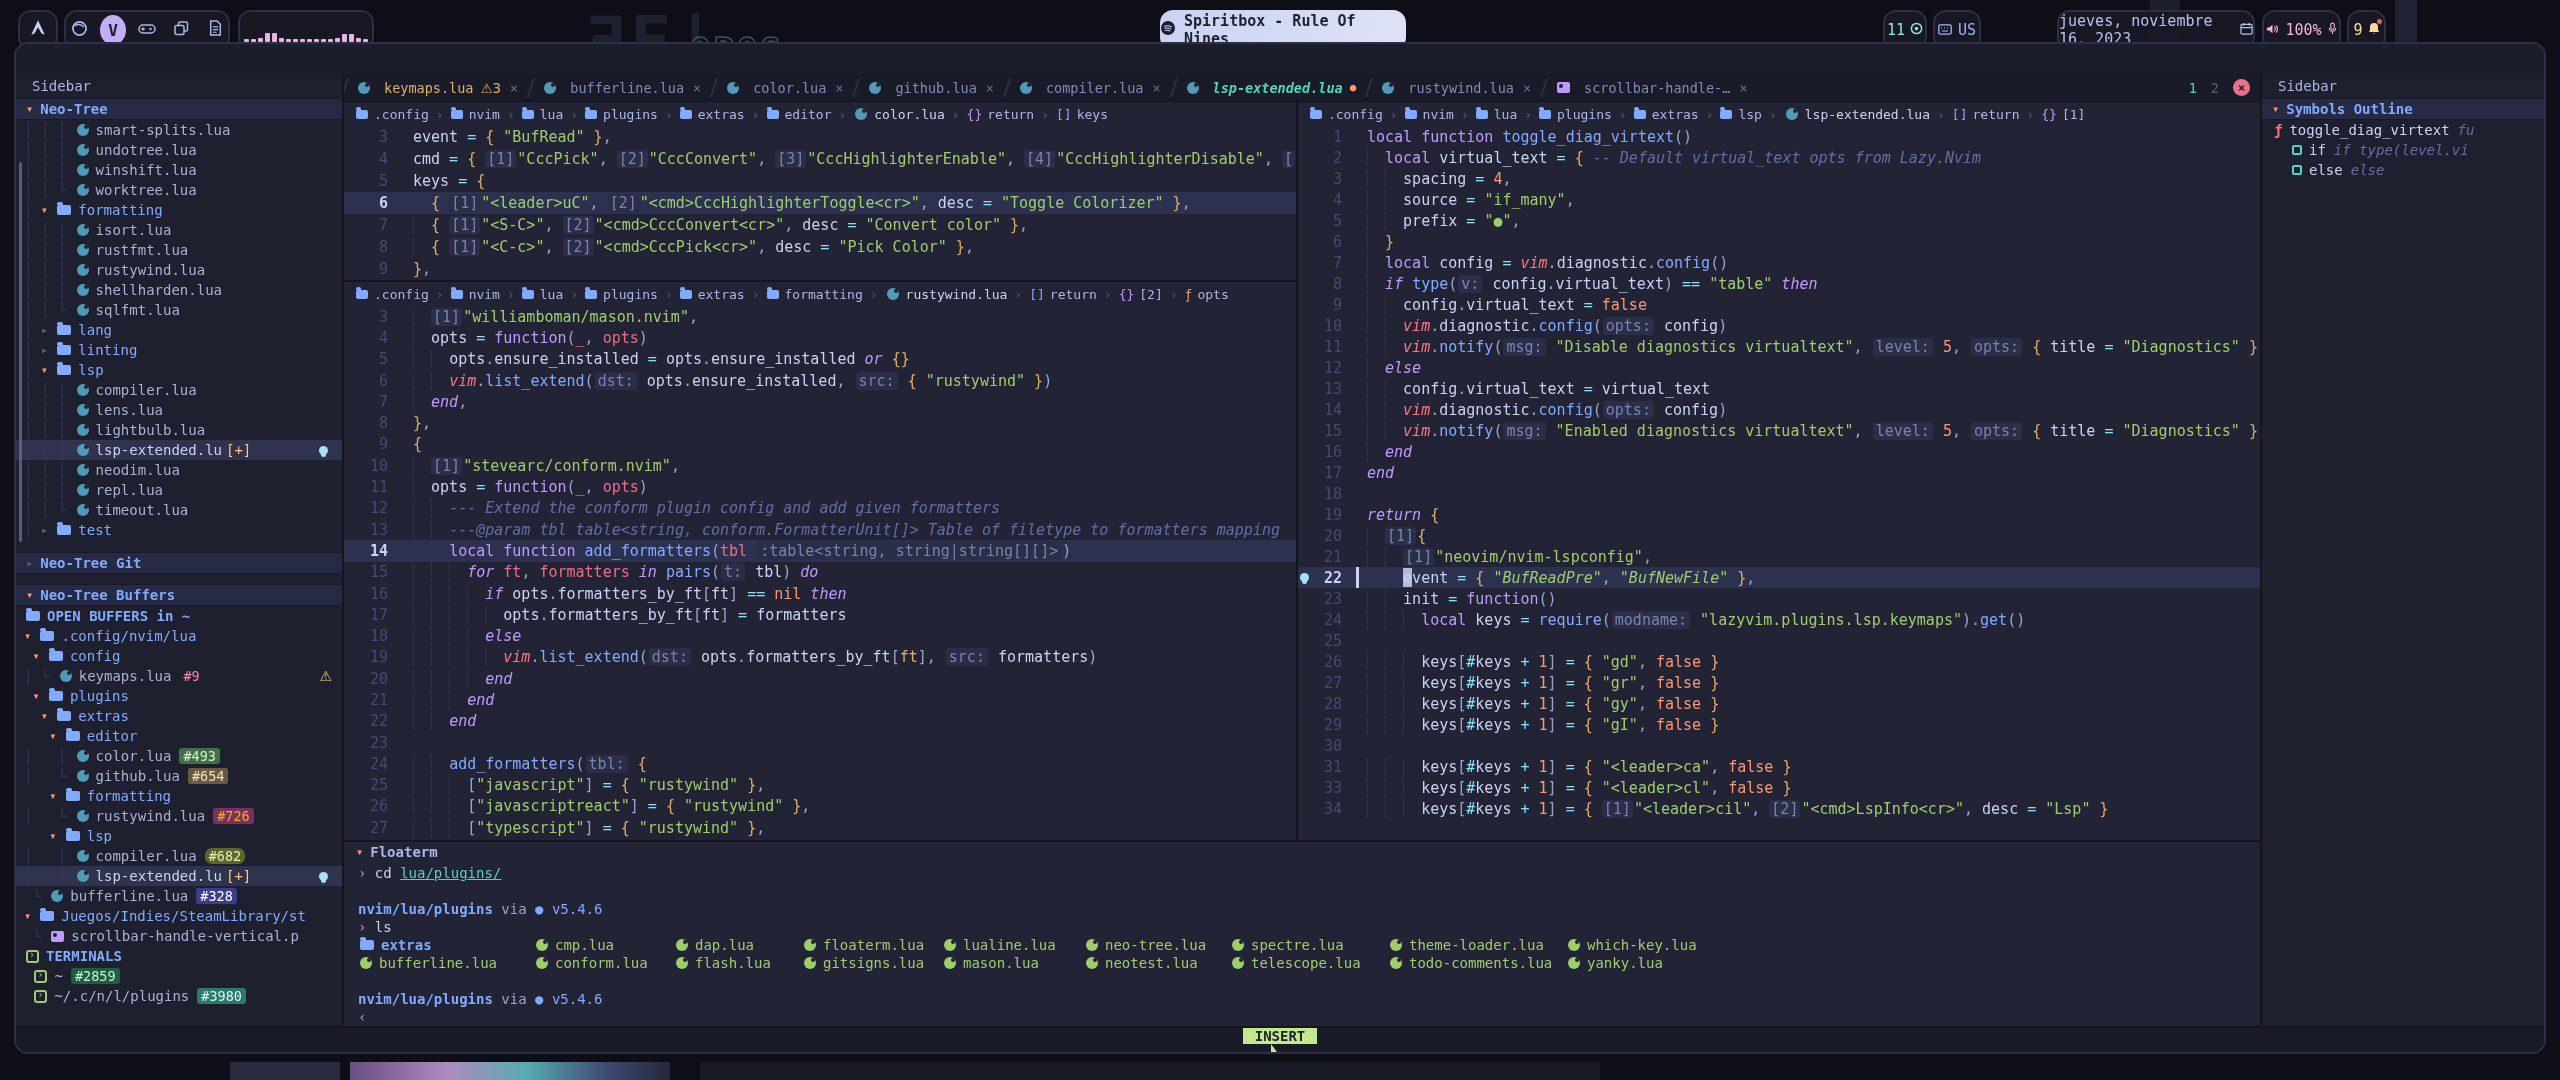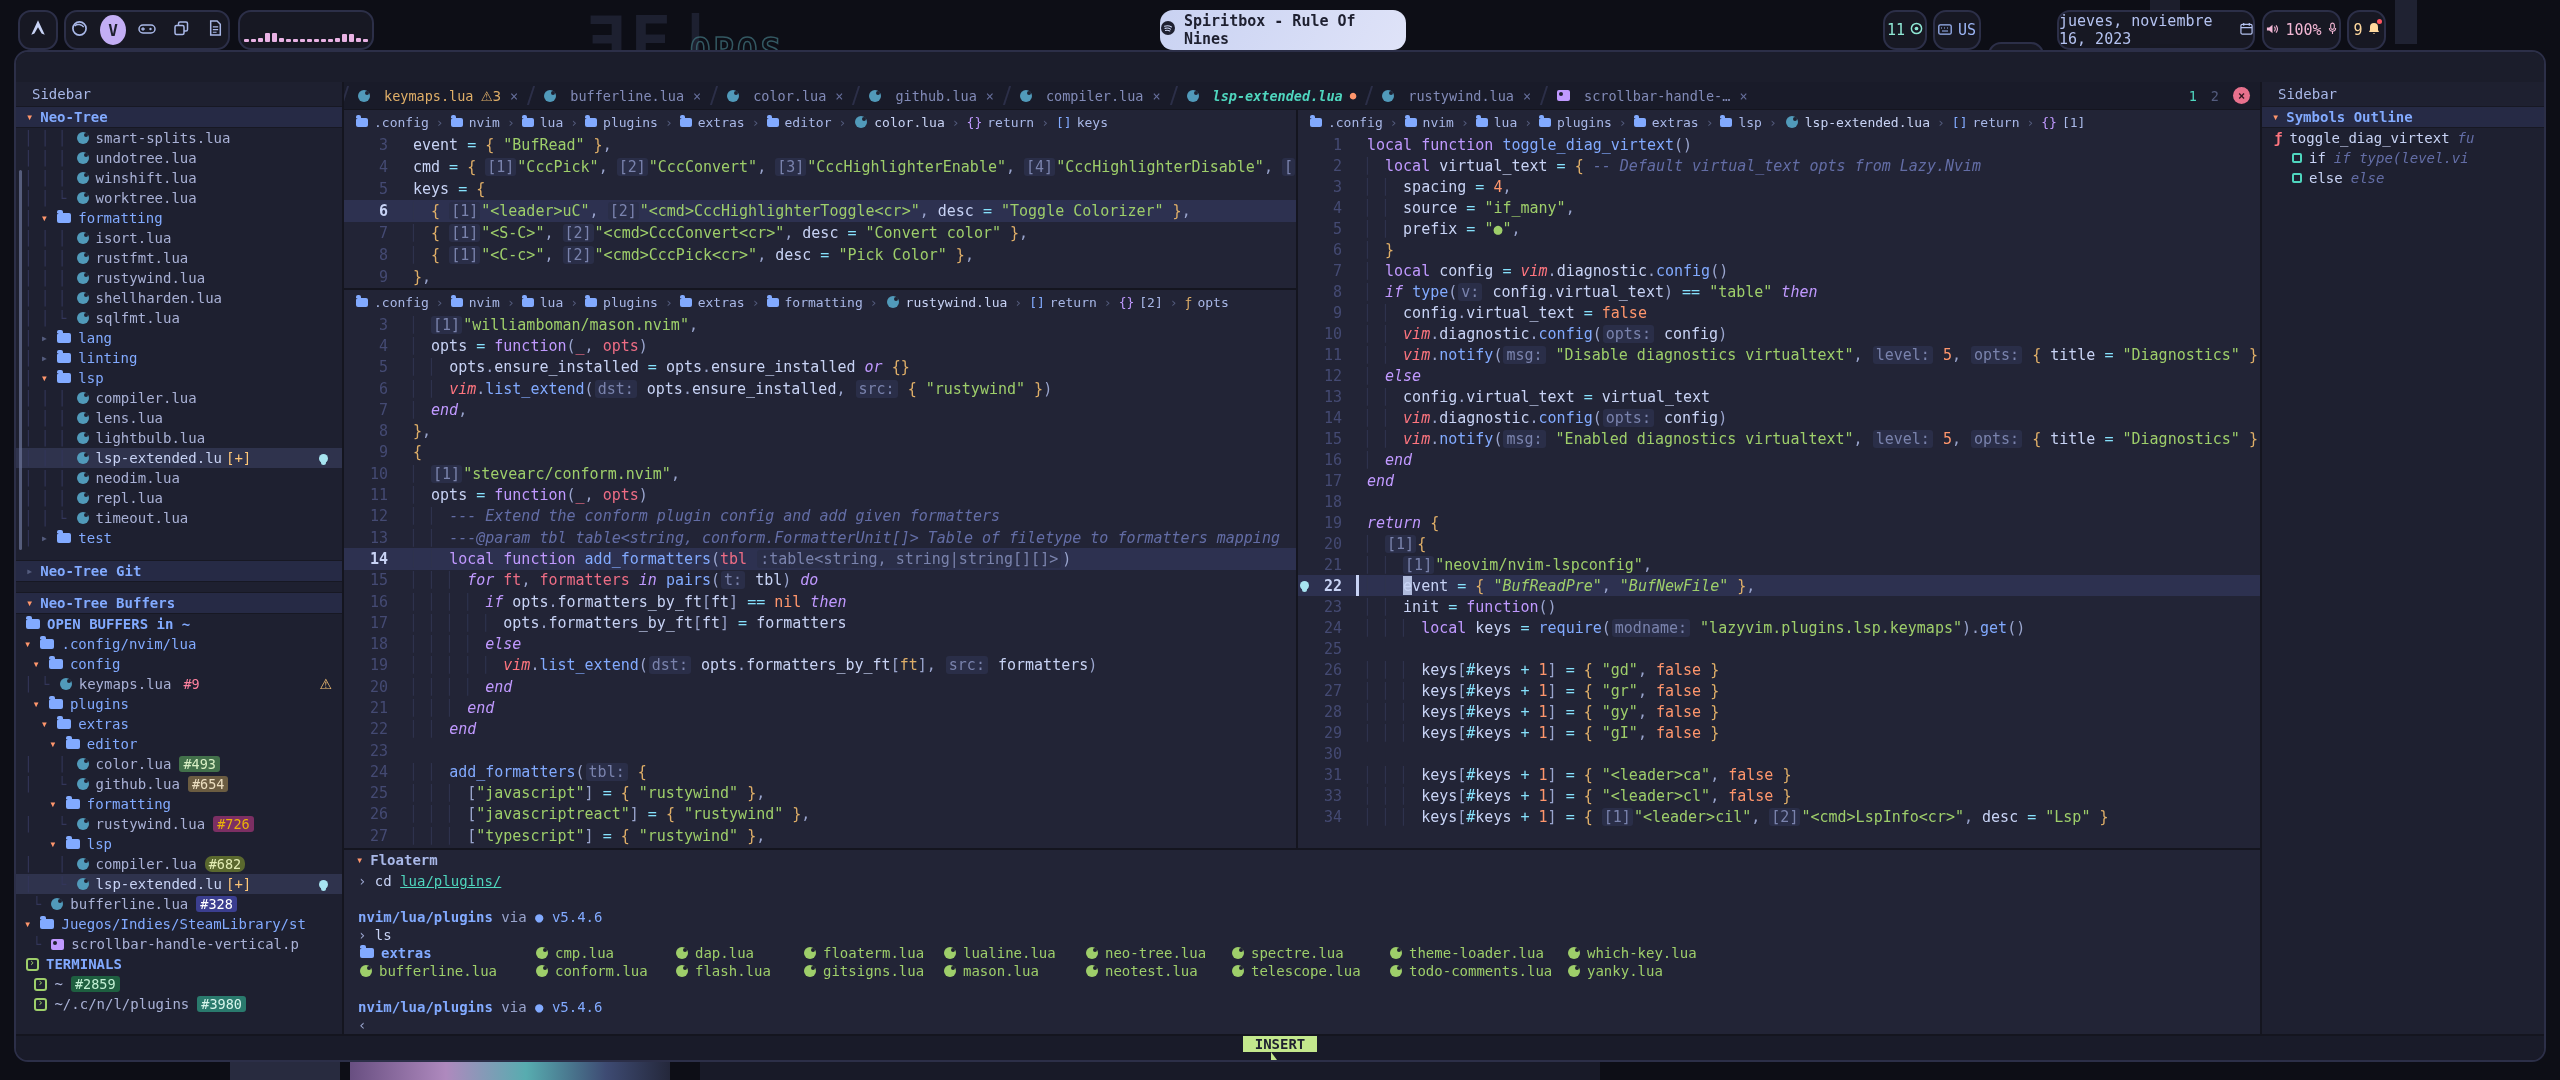--- a/index.html
+++ b/index.html
@@ -17,21 +17,21 @@
   .ws-btn{width:30px;height:30px;border-radius:50%;display:flex;align-items:center;justify-content:center;}
   .ws-btn.active{background:#c3aef5;}
   .ws-v{font-weight:700;font-size:16px;color:#a9b8e8;}
   .ws-btn.active .ws-v{color:#1e2030;}
   .gbars{display:flex;align-items:flex-end;gap:2px;height:14px;margin-top:10px;}
   .gbars div{width:5px;background:#e9b2e4;border-radius:1px;}
   .music-pill{background:linear-gradient(120deg,#c9d2f2,#dfe3f8);color:#1e2030;font-weight:700;border:none;}
   .t-teal{color:#8fe7d4;} .t-blue{color:#9cb5f5;} .t-red{color:#ff8a98;} .t-lav{color:#b4c2f0;}
   .t-pink{color:#f2b6d4;} .t-yel{color:#ffd89e;}
   
-  .win{position:absolute;left:14px;top:50px;width:2532px;height:1012px;background:#15161f;
+  .win{position:absolute;left:14px;top:42px;width:2532px;height:1012px;background:#15161f;
        border:2px solid #2c2f48;border-radius:14px;overflow:hidden;
        display:grid;grid-template-columns:326px 2px 1fr 2px 282px;grid-template-rows:30px 1fr 26px;}
   .win-band{grid-column:1/6;background:#1b1d2b;}
   .lsb{background:#1e2030;overflow:hidden;position:relative;}
   .gapcol{background:#14151f;}
   .center{background:#222436;display:flex;flex-direction:column;overflow:hidden;}
   .rsb{background:#1e2030;overflow:hidden;}
   .panel-title{height:24px;line-height:24px;padding-left:16px;color:#a9b8e8;font-size:14px;background:#1e2030;}
   .sec-head{height:22px;display:flex;align-items:center;gap:7px;padding-left:10px;background:#262a45;
             color:#82aaff;font-weight:700;font-size:14px;border-top:1px solid #171823;border-bottom:1px solid #171823;}

